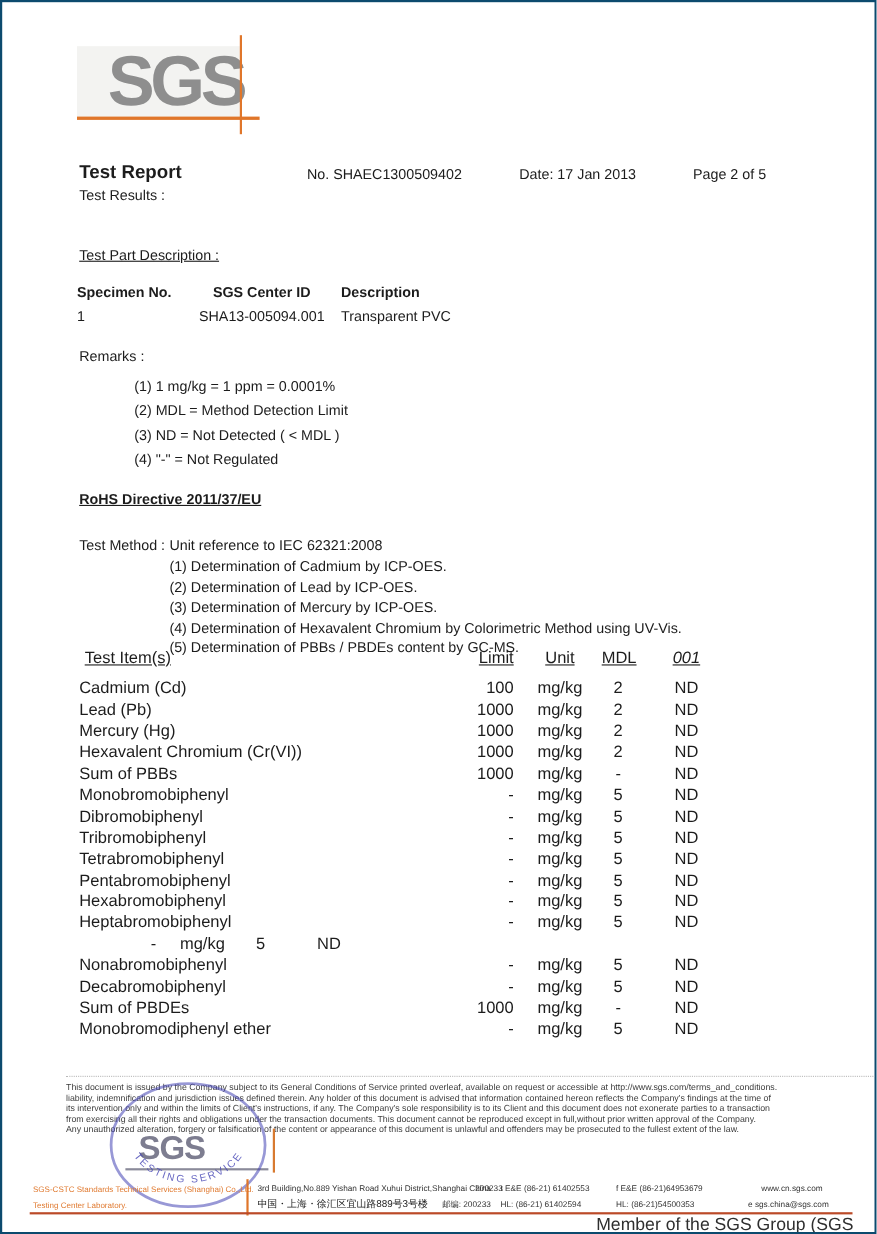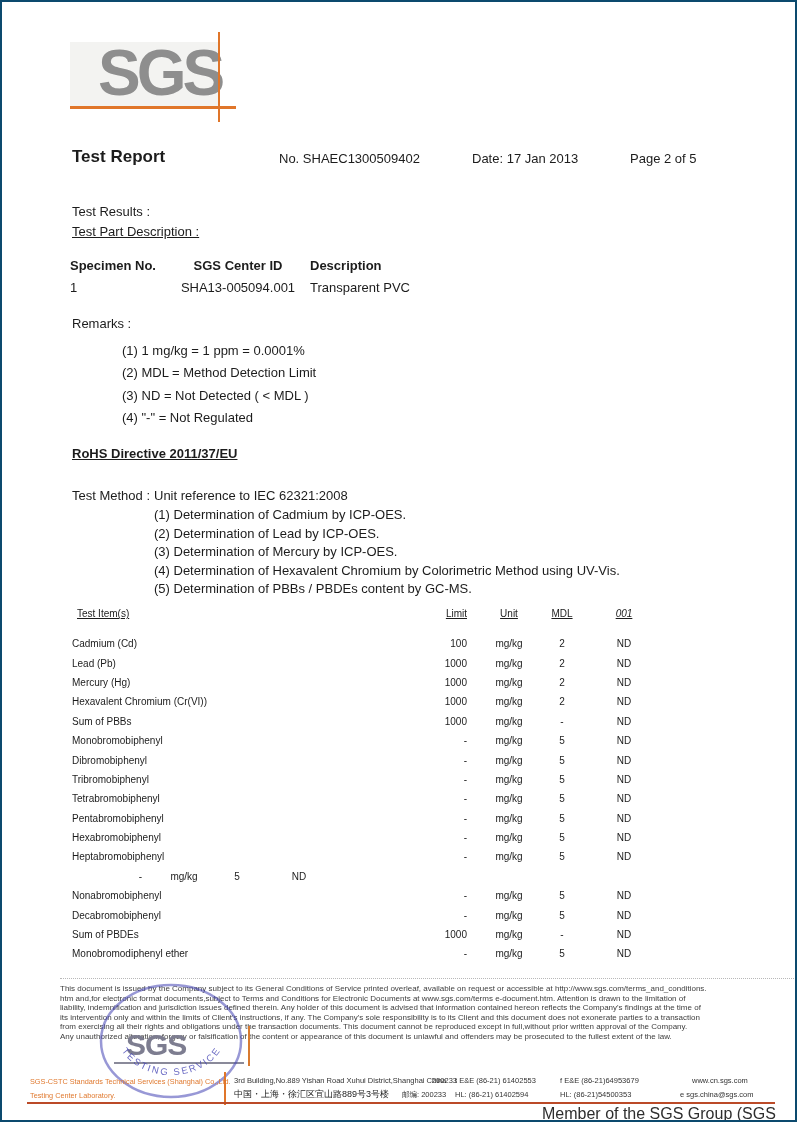--- a/index.html
+++ b/index.html
@@ -12,35 +12,35 @@
   .logo-hline{left:68px;top:104px;width:166px;height:3px;background:#e0762a;}
   .logo-vline{left:216px;top:30px;width:2px;height:90px;background:#e0762a;}
   
   .title{left:70px;top:145px;font-size:17px;font-weight:bold;}
   .hinfo{font-size:13px;top:149px;}
   .report-no{left:277px;}
   .date{left:470px;}
   .pageno{left:628px;}
   
   .body13{font-size:13px;}
-  .test-results{left:70px;top:202px;text-align:right;}
+  .test-results{left:70px;top:168px;text-align:right;}
   .tpd{left:70px;top:222px;text-decoration:underline;}
   .spec-h{top:256px;font-weight:bold;}
   .spec-r{top:278px;}
   .spec-c1{left:68px;width:92px;text-align:left;}
   .spec-c2{left:168px;width:136px;text-align:center;}
   .spec-c3{left:308px;width:220px;text-align:left;}
   .remarks-label{left:70px;top:314px;}
   .remarks{left:120px;top:338px;line-height:22.4px;}
   .rohs{left:70px;top:444px;font-weight:bold;text-decoration:underline;}
   .tm-label{left:70px;top:486px;}
   .tm-intro{left:152px;top:486px;}
   .tm-items{left:152px;top:504px;line-height:18.6px;}
   
-  .rtable{left:70px;top:606px;width:592px;font-size:10px;}
+  .rtable{left:70px;top:588px;width:592px;font-size:15px;}
   .rrow{display:flex;height:19.4px;align-items:center;}
   .rhead{height:26px;align-items:flex-start;}
   .c-item{width:325px;text-align:left;}
   .c-limit{width:70px;text-align:right;}
   .sp4{width:4px;}
   .c-unit{width:76px;text-align:center;}
   .c-mdl{width:30px;text-align:center;}
   .sp12{width:12px;}
   .c-res{width:70px;text-align:center;}
   .rhead .c-item span{margin-left:5px;}
@@ -278,21 +278,20 @@
         <div class="sp4"></div>
         <div class="c-unit">mg/kg</div>
         <div class="c-mdl">5</div>
         <div class="sp12"></div>
         <div class="c-res">ND</div>
       </div>
   </div>
 
   <div class="abs disclaimer">
     <div>This document is issued by the Company subject to its General Conditions of Service printed overleaf, available on request or accessible at http://www.sgs.com/terms_and_conditions.</div>
-    <div>htm and,for electronic format documents,subject to Terms and Conditions for Electronic Documents at www.sgs.com/terms e-document.htm. Attention is drawn to the limitation of</div>
     <div>liability, indemnification and jurisdiction issues defined therein. Any holder of this document is advised that information contained hereon reflects the Company's findings  at the time of</div>
     <div>its intervention only and within the limits of Client's  instructions,  if any.  The Company's  sole responsibility  is to its Client and this document does not exonerate parties to a transaction</div>
     <div>from exercising all their rights and obligations under the transaction documents. This document cannot be reproduced except in full,without prior written approval of the Company.</div>
     <div>Any unauthorized alteration, forgery or falsification of the content or appearance of this document is unlawful and offenders may be prosecuted to the fullest extent of the law.</div>
   </div>
 
   <div class="abs f-logo">SGS</div>
   <div class="abs f-logo-line"></div>
   <div class="abs f-logo-vline"></div>
   <svg class="abs stamp" viewBox="0 0 150 122">

